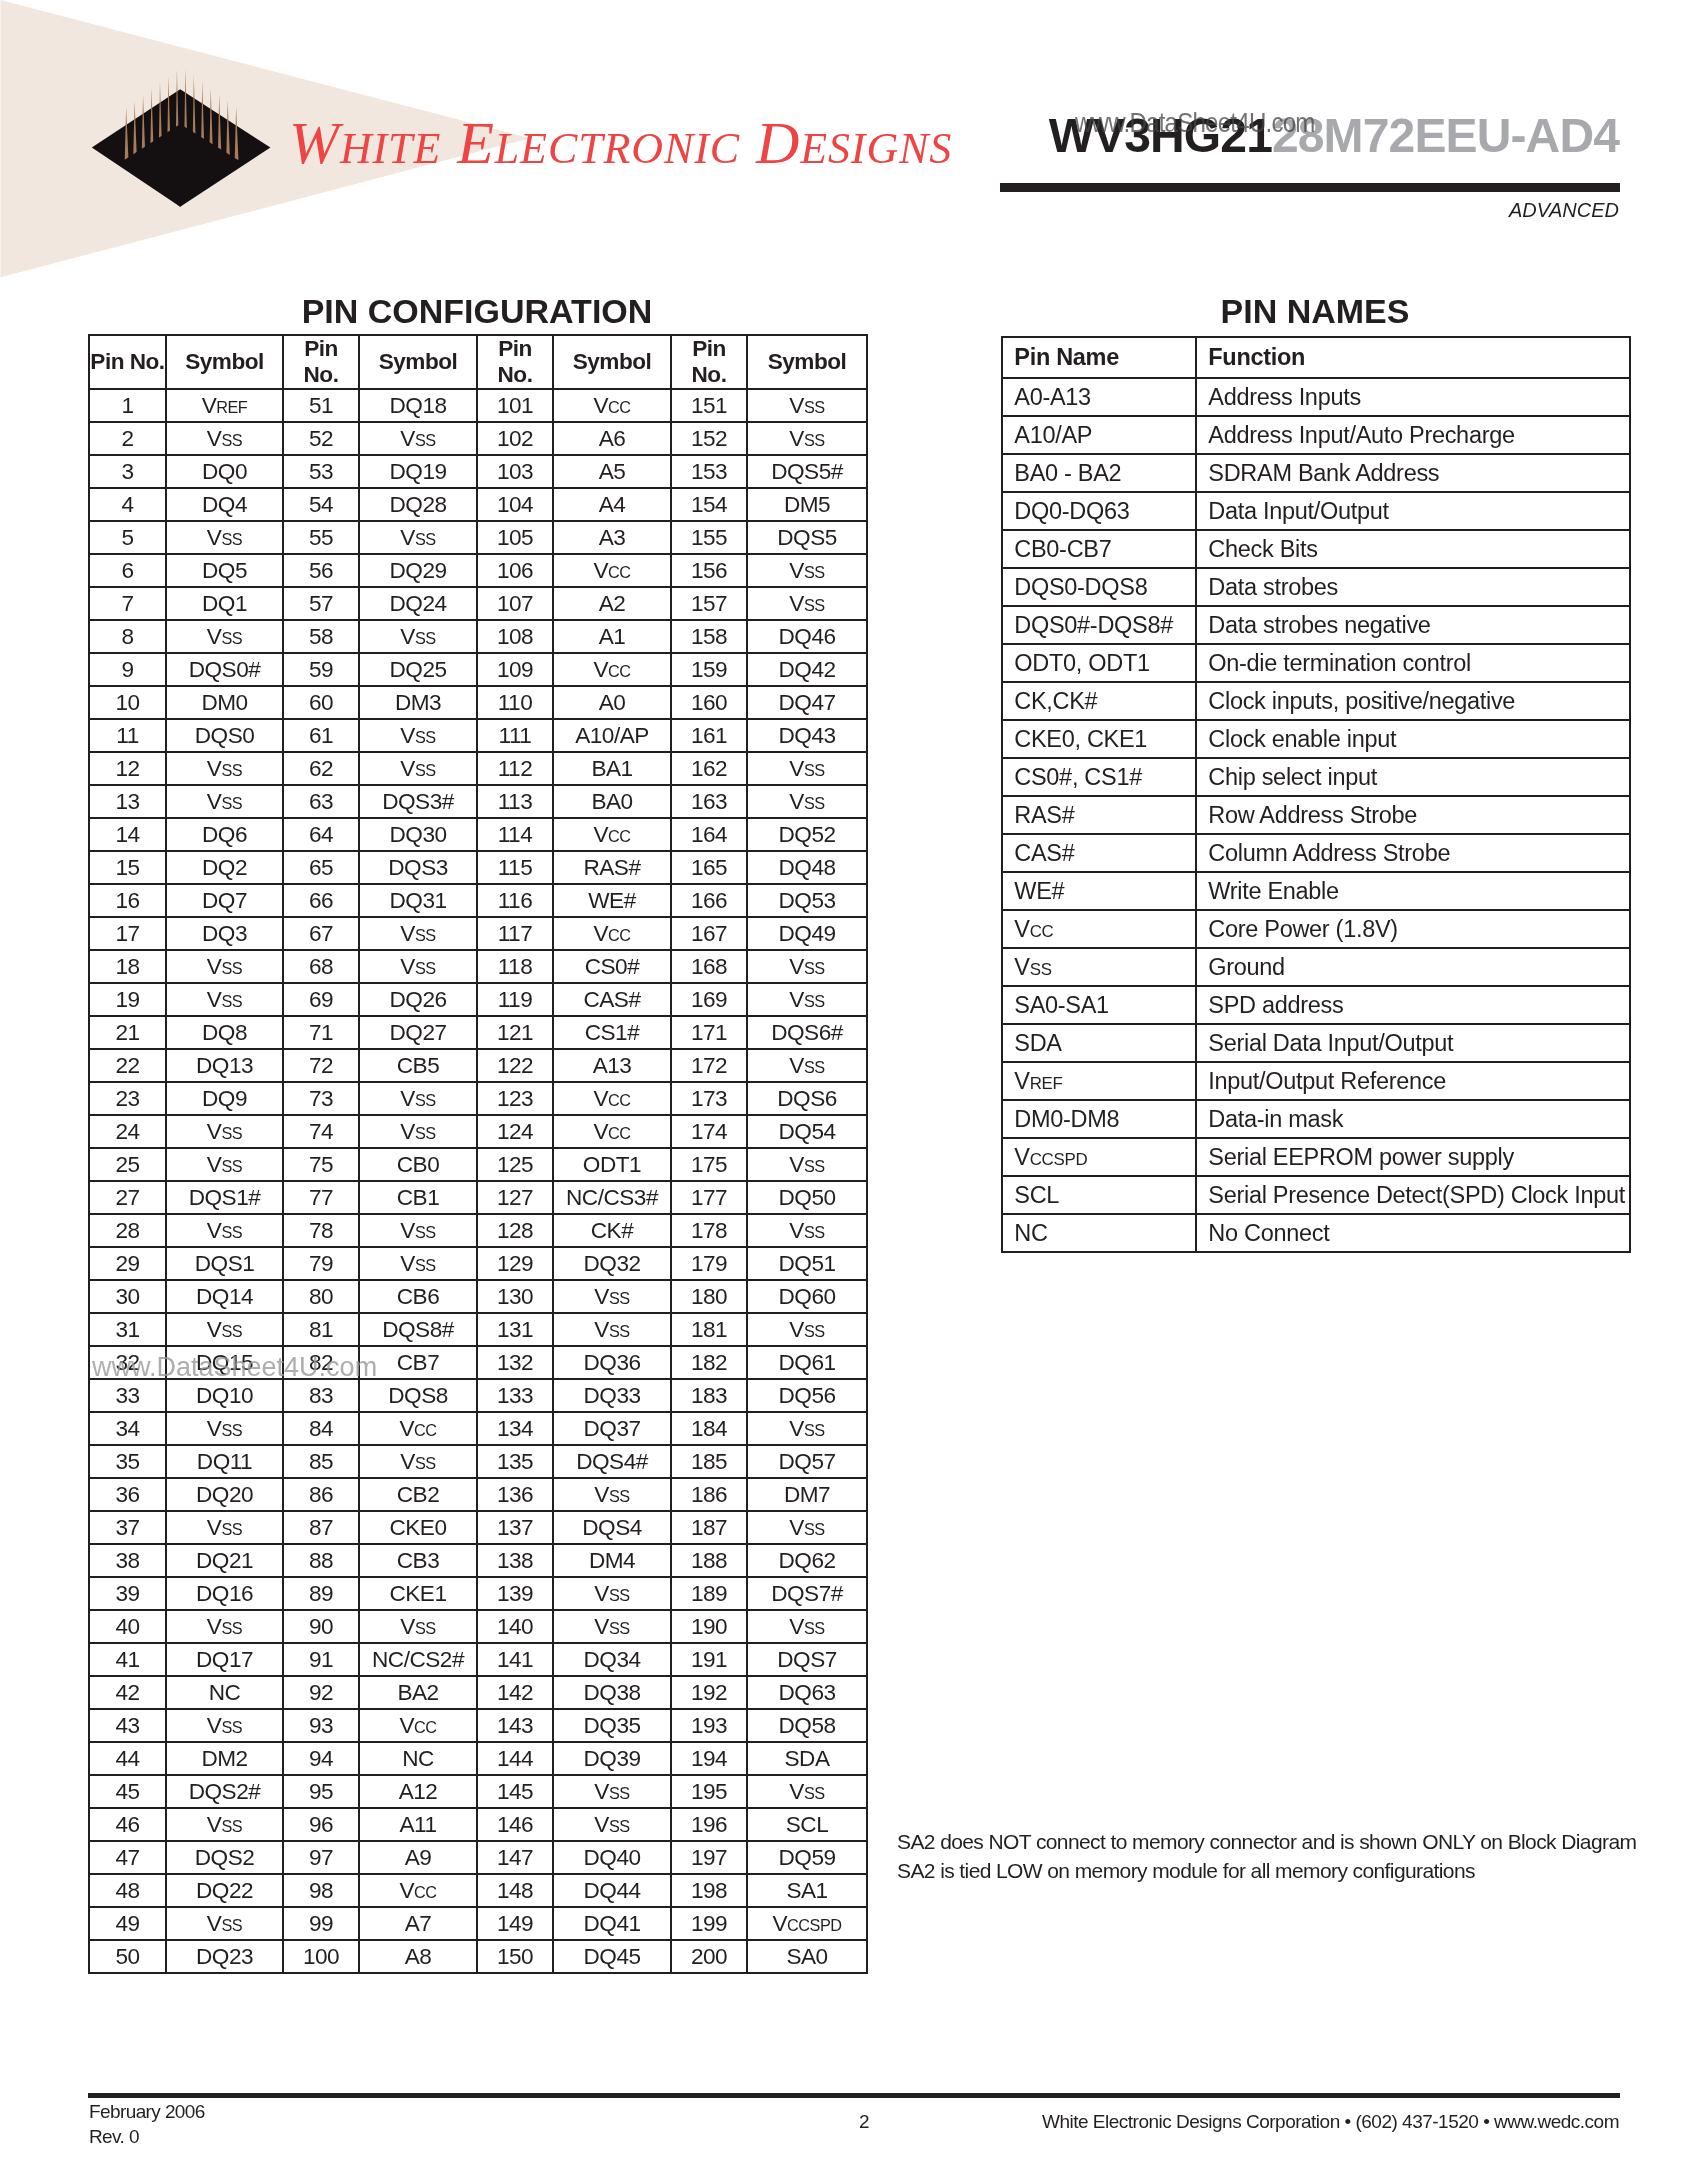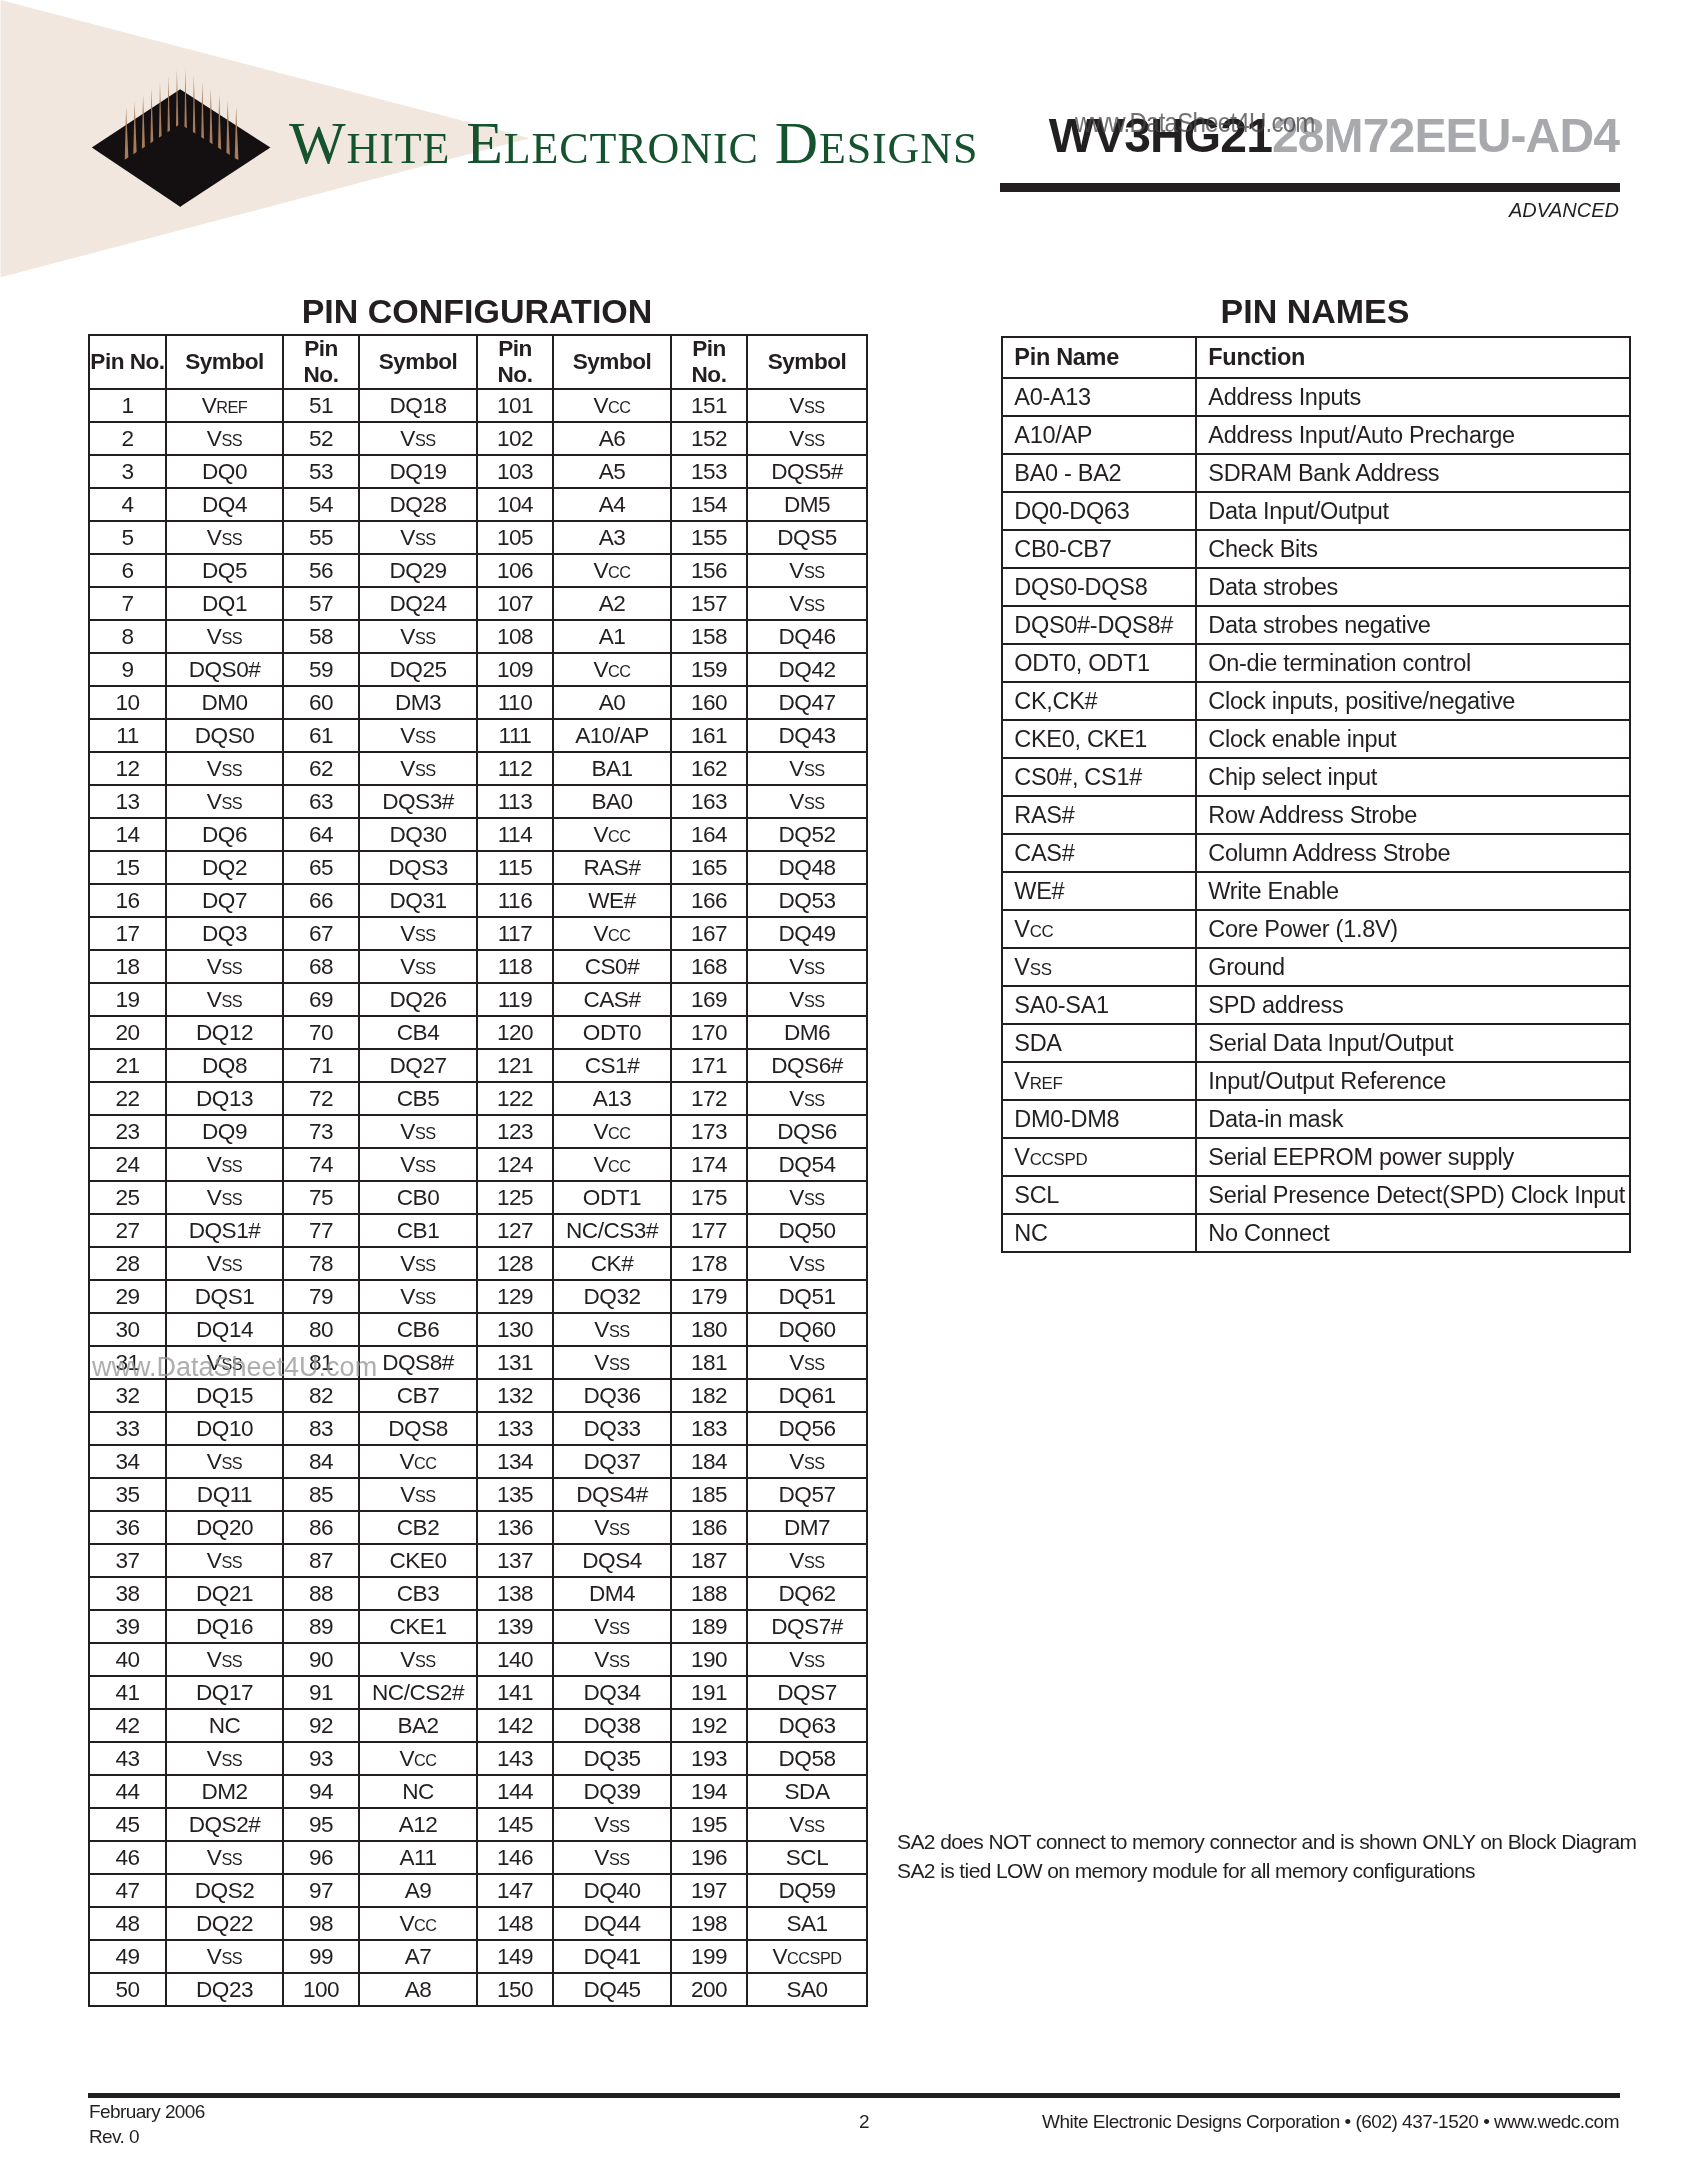--- a/index.html
+++ b/index.html
@@ -1,21 +1,21 @@
 <!DOCTYPE html>
 <html style="font-size:15px"><head>
 <meta charset="utf-8">
 <style>
   html, body { margin:0; padding:0; }
   body { width:1707px; height:2178px; background:#ffffff; position:relative; overflow:hidden;
          font-family:"Liberation Sans", sans-serif; color:#231f20; }
   #bg-tri { position:absolute; left:0; top:0; }
   #logo { position:absolute; left:89px; top:58px; }
   .company { position:absolute; left:289px; top:113px; font-family:"Liberation Serif", serif;
-             font-size:60px; letter-spacing:0.9px; color:#14532d; white-space:nowrap; line-height:1; }
+             font-size:60px; letter-spacing:0.9px; color:#ef4444; white-space:nowrap; line-height:1;font-style:italic; }
   .company .sm { font-size:44px; }
   .pn { position:absolute; right:88px; top:111px; font-size:49px; font-weight:bold; white-space:nowrap;
         line-height:1; letter-spacing:-0.9px; transform:scaleX(0.98); transform-origin:right; }
   .pn .a { color:#231f20; } .pn .b { color:#a7a9ac; }
   .wm-head { position:absolute; left:1075px; top:107px; font-size:28px; color:#444; opacity:0.75;
              white-space:nowrap; letter-spacing:-0.9px; transform:scaleX(0.86); transform-origin:left; }
   .head-rule { position:absolute; left:1000px; top:183px; width:1561px; }
   .head-rule { width:620px; height:8.5px; background:#231f20; }
   .advanced { position:absolute; right:88px; top:199px; font-size:20px; font-style:italic; white-space:nowrap; }
   .sec-title { position:absolute; font-size:34px; font-weight:bold; white-space:nowrap; text-align:center; }
@@ -285,30 +285,20 @@
         <td>19</td>
         <td>V<span class="sub">SS</span></td>
         <td>69</td>
         <td>DQ26</td>
         <td>119</td>
         <td>CAS#</td>
         <td>169</td>
         <td>V<span class="sub">SS</span></td>
       </tr>
       <tr>
-        <td>20</td>
-        <td>DQ12</td>
-        <td>70</td>
-        <td>CB4</td>
-        <td>120</td>
-        <td>ODT0</td>
-        <td>170</td>
-        <td>DM6</td>
-      </tr>
-      <tr>
         <td>21</td>
         <td>DQ8</td>
         <td>71</td>
         <td>DQ27</td>
         <td>121</td>
         <td>CS1#</td>
         <td>171</td>
         <td>DQS6#</td>
       </tr>
       <tr>

